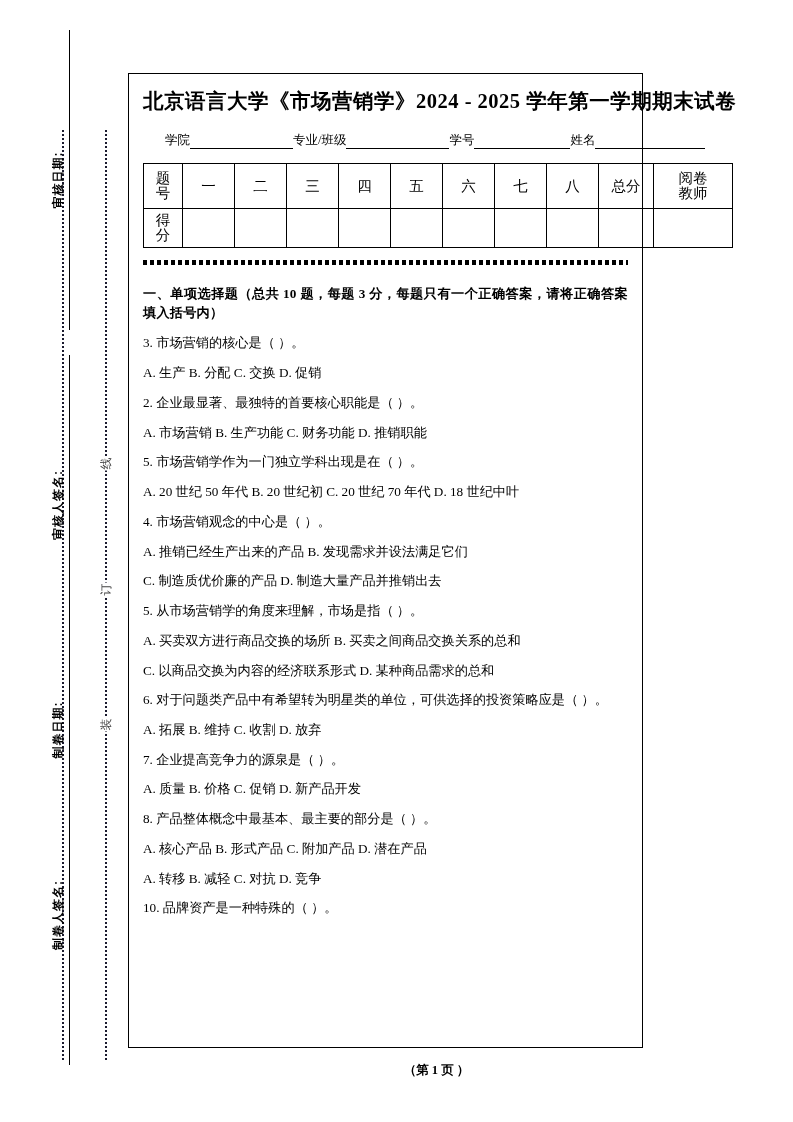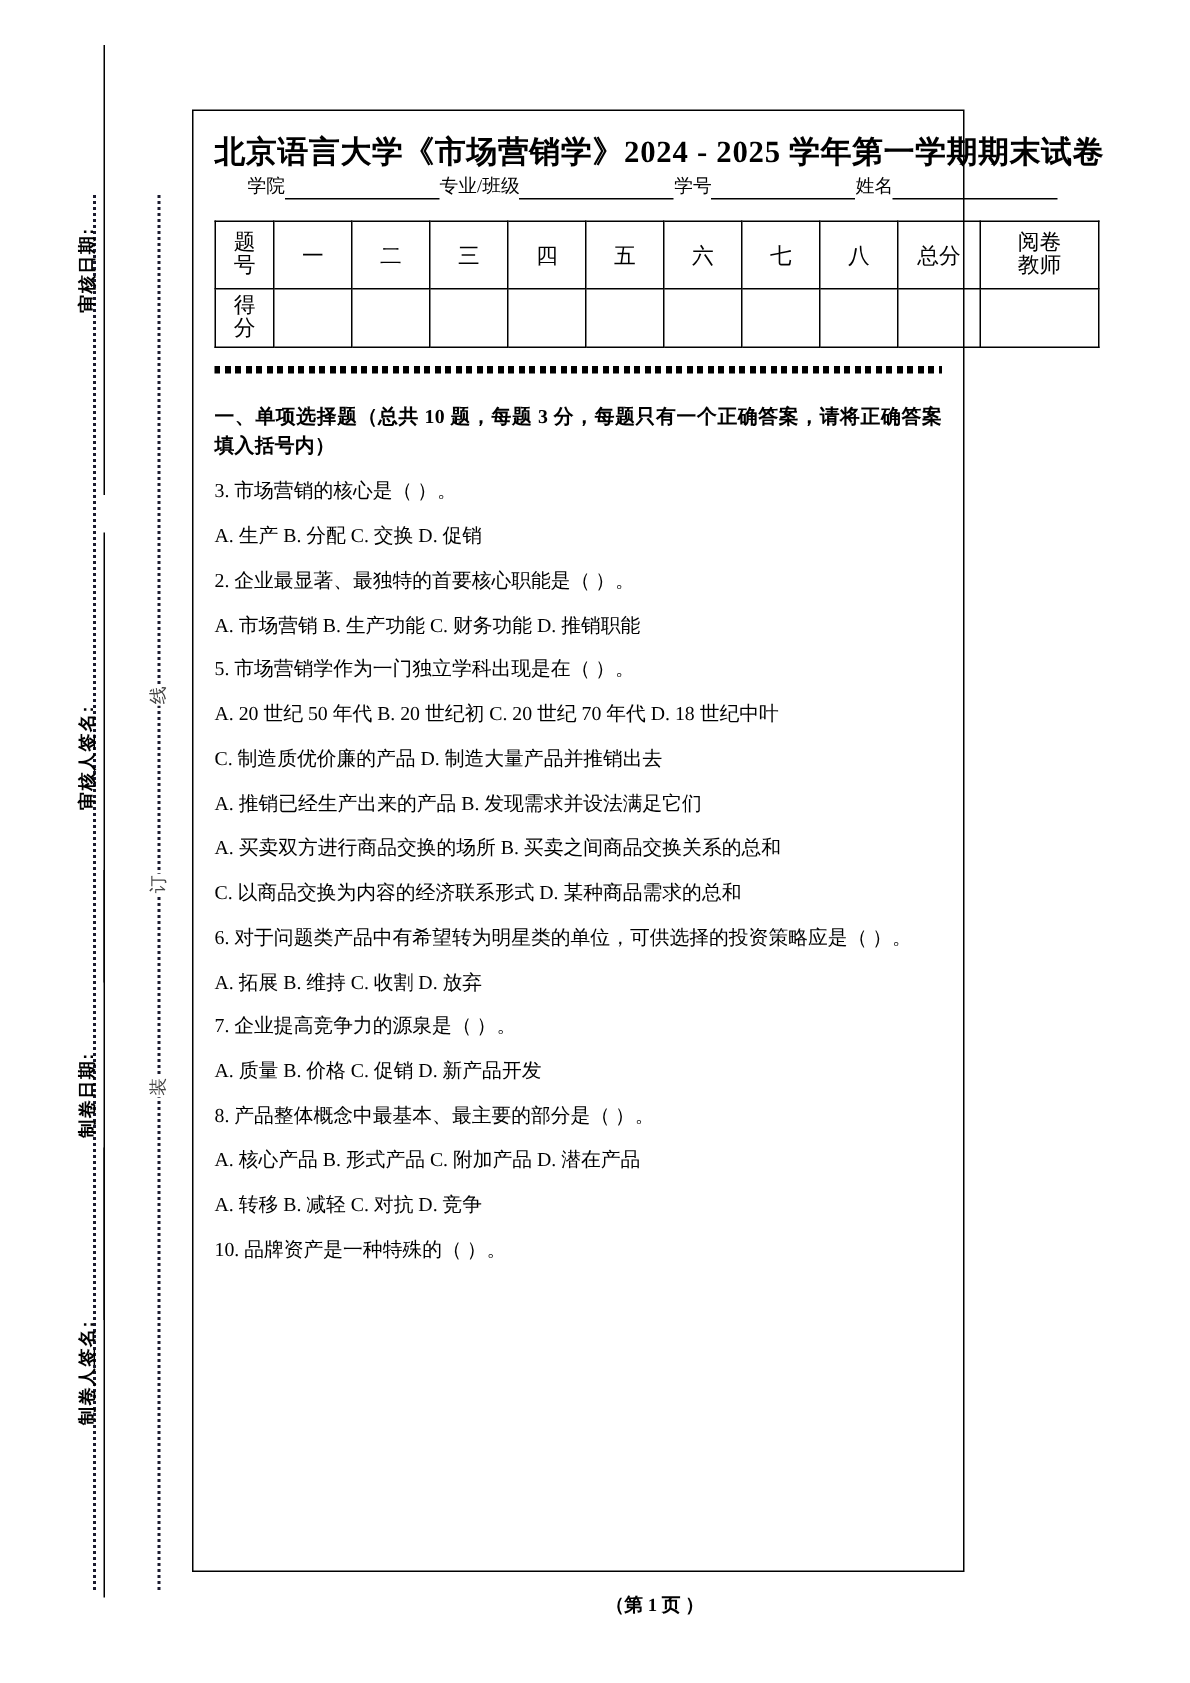--- a/index.html
+++ b/index.html
@@ -87,21 +87,21 @@
     text-align: center;
     letter-spacing: 0.5px;
     margin-top: 13px;
     white-space: nowrap;
   }
 
   
   #identity-row {
     display: flex;
     align-items: center;
-    margin-top: 1px;
+    margin-top: 17px;
     padding: 0 14px 0 22px;
     font-size: 12.5px;
   }
   .identity-field {
     display: flex;
     align-items: flex-end;
     white-space: nowrap;
   }
   .identity-label { font-size: 12.5px; }
   .identity-blank {
@@ -267,23 +267,25 @@
 
     <div class="question-stem">3. 市场营销的核心是（  ）。</div>
     <div class="option-line">A. 生产  B. 分配  C. 交换  D. 促销</div>
 
     <div class="question-stem">2. 企业最显著、最独特的首要核心职能是（  ）。</div>
     <div class="option-line">A. 市场营销  B. 生产功能  C. 财务功能  D. 推销职能</div>
 
     <div class="question-stem">5. 市场营销学作为一门独立学科出现是在（  ）。</div>
     <div class="option-line">A. 20 世纪 50 年代  B. 20 世纪初  C. 20 世纪 70 年代  D. 18 世纪中叶</div>
 
+    <div class="question-stem">4. 市场营销观念的中心是（  ）。</div>
+    <div class="option-line">A. 推销已经生产出来的产品  B. 发现需求并设法满足它们</div>
     <div class="option-line">C. 制造质优价廉的产品  D. 制造大量产品并推销出去</div>
-    <div class="option-line">A. 推销已经生产出来的产品  B. 发现需求并设法满足它们</div>
-
+
+    <div class="question-stem">5. 从市场营销学的角度来理解，市场是指（  ）。</div>
     <div class="option-line">A. 买卖双方进行商品交换的场所  B. 买卖之间商品交换关系的总和</div>
     <div class="option-line">C. 以商品交换为内容的经济联系形式  D. 某种商品需求的总和</div>
 
     <div class="question-stem">6. 对于问题类产品中有希望转为明星类的单位，可供选择的投资策略应是（  ）。</div>
     <div class="option-line">A. 拓展  B. 维持  C. 收割  D. 放弃</div>
 
     <div class="question-stem">7. 企业提高竞争力的源泉是（  ）。</div>
     <div class="option-line">A. 质量  B. 价格  C. 促销  D. 新产品开发</div>
 
     <div class="question-stem">8. 产品整体概念中最基本、最主要的部分是（  ）。</div>

